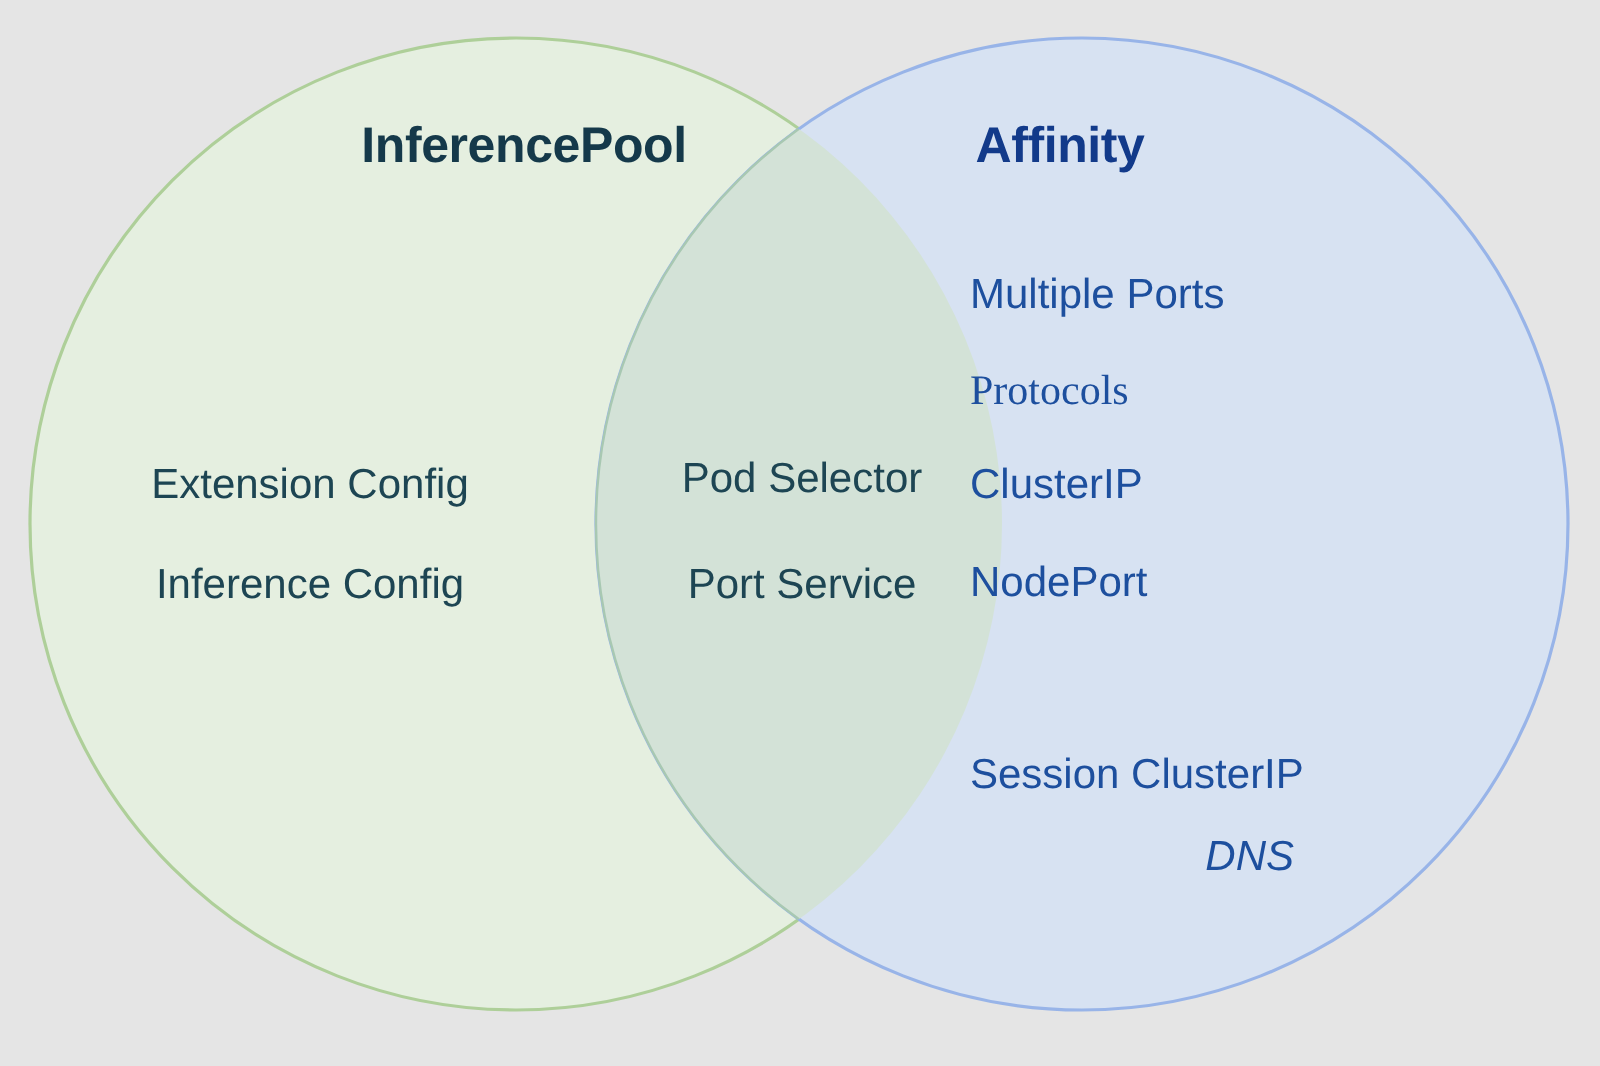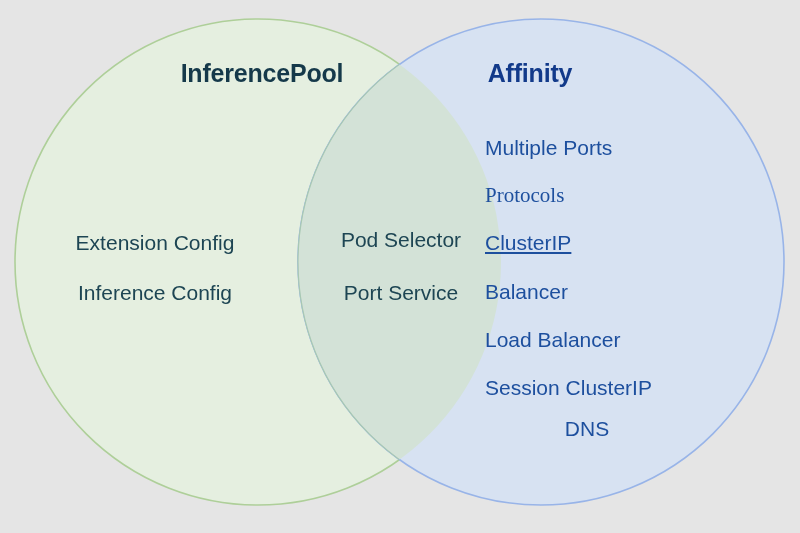--- a/index.html
+++ b/index.html
@@ -107,20 +107,19 @@
     <div class="title title-right">Affinity</div>
 
     <div class="item item-left" style="top:232px;">Extension Config</div>
     <div class="item item-left" style="top:282px;">Inference Config</div>
 
     <div class="item item-center" style="top:217px;margin-top:12px;">Pod Selector</div>
     <div class="item item-center" style="top:282px;">Port Service</div>
 
     <div class="item item-right" style="top:137px;">Multiple Ports</div>
     <div class="item item-right" style="top:185px;font-family:Liberation Serif, serif;">Protocols</div>
-    <div class="item item-right" style="top:232px;text-decoration:underline;">ClusterIP</div>
-    <div class="item item-right" style="top:281px;">Balancer</div>
-    <div class="item item-right" style="top:329px;">Load Balancer</div>
+    <div class="item item-right" style="top:232px;">ClusterIP</div>
+    <div class="item item-right" style="top:281px;">NodePort</div>
     <div class="item item-right" style="top:377px;">Session ClusterIP</div>
-    <div class="item item-right" style="top:418px; width:120px; left:527px; text-align:center;">DNS</div>
+    <div class="item item-right" style="top:418px; width:120px; left:527px; text-align:right;font-style:italic;">DNS</div>
 
   </div>
 </div>
 
 </body></html>

